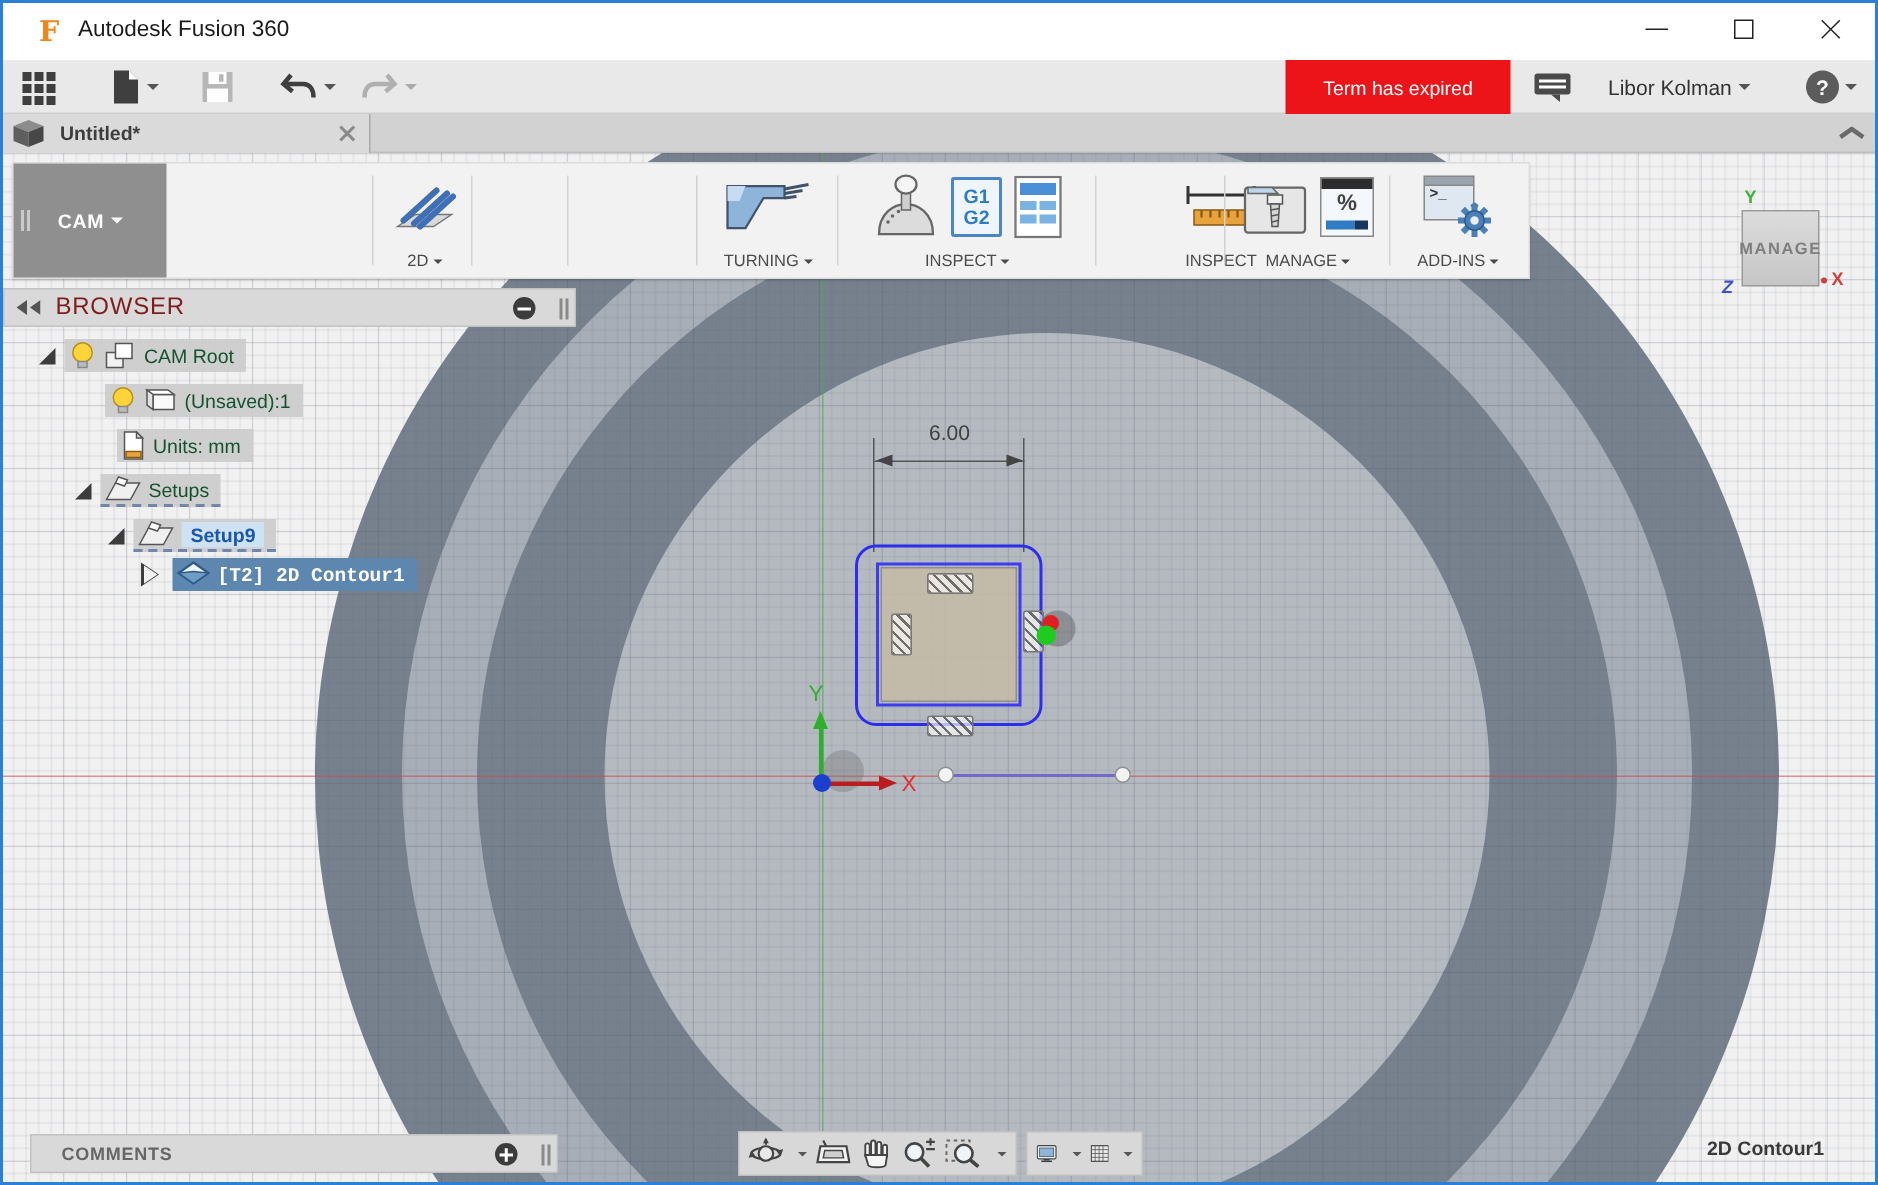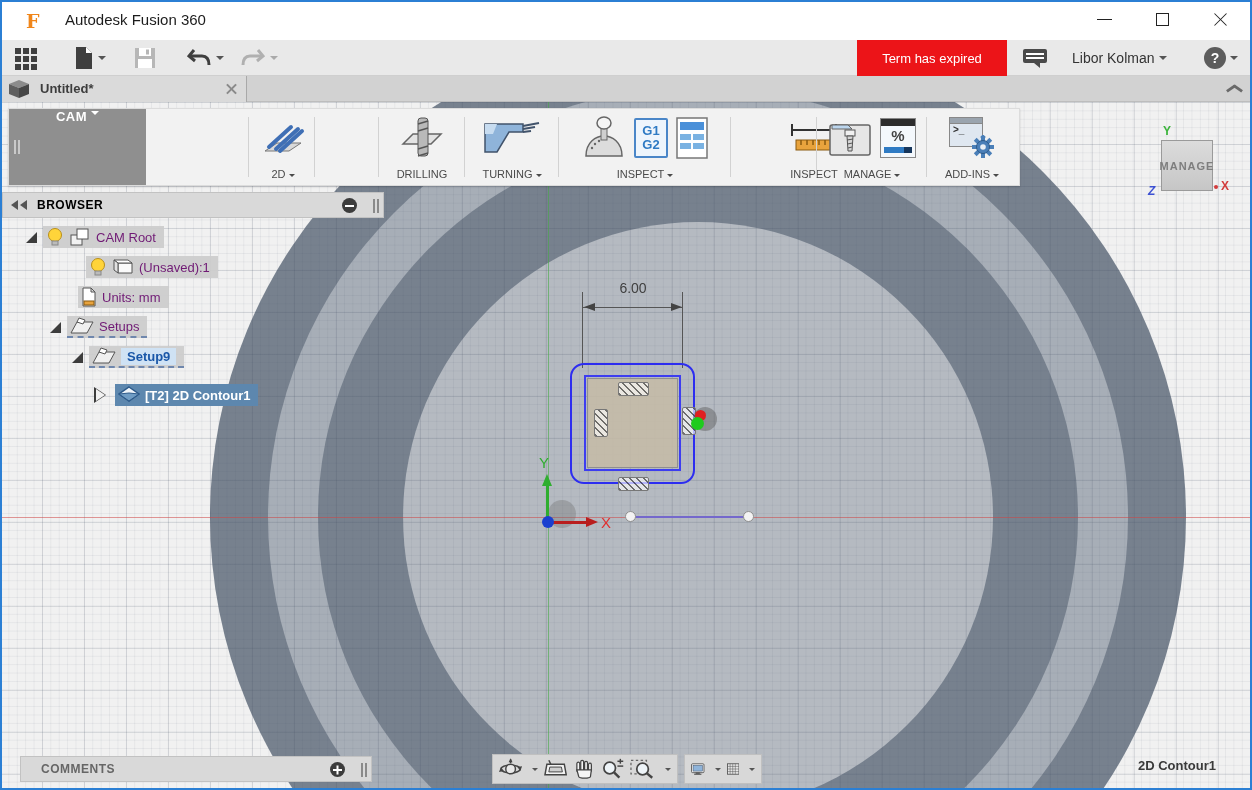--- a/index.html
+++ b/index.html
@@ -4,21 +4,21 @@
 <style>
   * { margin:0; padding:0; box-sizing:border-box; }
   html,body { background:#9aa0a8; }
   body { font-family:"Liberation Sans", sans-serif; }
   .window { position:relative; width:1252px; height:790px; background:#fff; overflow:hidden; }
   .win-border { position:absolute; inset:0; border:2px solid #2b7fd4; pointer-events:none; z-index:99; }
 
   
   .titlebar { position:absolute; left:0; top:0; width:1252px; height:40px; background:#ffffff; z-index:10; }
   .app-logo { position:absolute; left:26px; top:10px; width:18px; height:20px; color:#f0861a; font-weight:bold; font-size:19px; font-family:"DejaVu Serif", serif; }
-  .app-title { position:absolute; left:52px; top:11px; font-size:15px; color:#1c1c1c;margin-left:13px; }
+  .app-title { position:absolute; left:52px; top:11px; font-size:15px; color:#1c1c1c; }
   .winbtn { position:absolute; top:0; width:46px; height:38px; }
   .glyph-min { position:absolute; left:15px; top:19px; width:15px; height:0; border-top:1px solid #222; }
   .glyph-max { position:absolute; left:16px; top:13px; width:13px; height:13px; border:1px solid #222; }
   .glyph-close-a, .glyph-close-b { position:absolute; left:14px; top:19px; width:17px; height:0; border-top:1px solid #222; }
   .glyph-close-a { transform:rotate(45deg); } .glyph-close-b { transform:rotate(-45deg); }
 
   
   .qtoolbar { position:absolute; left:0; top:40px; width:1252px; height:36px; background:#e9e9e9; border-bottom:1px solid #cfcfcf; z-index:10; }
   .caret { display:inline-block; width:0; height:0; border:4px solid transparent; border-top-color:#555; margin-left:4px; position:relative; top:2px; }
   .caret.dis { border-top-color:#aaa; }
@@ -53,21 +53,21 @@
   .axis-y { position:absolute; left:548px; top:0; width:1px; height:688px; background:rgba(70,170,70,0.6); }
   .tri { width:0; height:0; position:absolute; }
   .hatch { position:absolute; border:1px solid #777; border-radius:2px;
     background:repeating-linear-gradient(45deg, rgba(90,90,90,0.8) 0 1.5px, rgba(255,255,255,0.65) 1.5px 5px); }
   .dim-line { position:absolute; background:#555; }
   .vc-axis { position:absolute; font-size:12px; font-weight:bold; }
   .status-op { position:absolute; left:1040px; top:656px; width:176px; text-align:right; font-size:13px; font-weight:bold; color:#3a3a3a; }
 
   
   .ribbon { position:absolute; left:8px; top:108px; width:1012px; height:78px; background:#f2f2f2; border:1px solid #dcdcdc; box-shadow:0 1px 2px rgba(0,0,0,0.15); z-index:5; }
-  .cam-block { position:absolute; left:0; top:0; width:137px; height:76px; background:#8f8f8f; display:flex; justify-content:center; }
+  .cam-block { position:absolute; left:0; top:0; width:102px; height:76px; background:#8f8f8f; display:flex; align-items:center; justify-content:center; }
   .cam-block .lbl { color:#fff; font-weight:bold; font-size:13px; letter-spacing:0.5px; }
   .cam-block .caret { border-top-color:#fff; }
   .grip { display:flex; gap:2px; }
   .grip i { display:block; width:2px; height:14px; background:#c9c9c9; }
   .ribbon-grip { position:absolute; left:5px; top:31px; }
   .rsep { position:absolute; top:8px; width:1px; height:60px; background:#d2d2d2; }
   .rgroup { position:absolute; top:0; height:76px; }
   .ricons { position:absolute; left:0; right:0; top:4px; height:50px; display:flex; align-items:center; justify-content:center; gap:8px; }
   .rlabel { position:absolute; left:0; right:0; bottom:5px; text-align:center; font-size:11px; color:#4a4a4a; white-space:nowrap; }
   .rlabel .caret { border-width:3.5px; border-top-color:#4a4a4a; margin-left:3px; }
@@ -77,29 +77,29 @@
   .task-top { height:7px; background:#2c2c2c; }
   .task-pct { text-align:center; font-size:15px; font-weight:bold; color:#444; line-height:20px; }
   .task-bar { margin:1px 3px; height:6px; background:linear-gradient(90deg,#2f7bc4 70%, #16365c 70%); }
   .addin-box { width:34px; height:30px; border:1px solid #888; background:#dfe7f0; position:relative; }
   .addin-top { height:6px; background:#9aa4ae; border-bottom:1px solid #888; }
   .addin-txt { font-size:10px; font-weight:bold; color:#333; padding-left:3px; }
 
   
   .browser { position:absolute; left:2px; top:192px; width:382px; z-index:6; }
   .panel-hdr { position:relative; height:26px; background:#d9d9d9; border:1px solid #c2c2c2; display:flex; align-items:center; }
-  .panel-hdr .title { font-size:12px; font-weight:bold; color:#000000; letter-spacing:0.5px; margin-left:10px; }
+  .panel-hdr .title { font-size:16px; font-weight:normal; color:#7f1d1d; letter-spacing:0.5px; margin-left:10px; }
   .circle-btn { position:absolute; width:15px; height:15px; border-radius:50%; background:#3c3c3c; top:5px; }
   .circle-btn i { position:absolute; left:3px; top:6.5px; width:9px; border-top:2px solid #fff; display:block; }
   .circle-btn.plus i:last-child { transform:rotate(90deg); top:6.5px; }
   .hdr-grip { position:absolute; right:4px; top:6px; }
   .trow { position:absolute; height:22px; display:flex; align-items:center; }
   .chip { display:flex; align-items:center; gap:5px; background:rgba(204,204,204,0.92); padding:1px 8px 1px 3px; height:22px; }
   .chip.dashed { border-bottom:2px dashed #6f87ad; }
-  .tree-label { font-size:13px; color:#701a75; white-space:nowrap; }
+  .tree-label { font-size:13px; color:#14532d; white-space:nowrap; }
   .tri-exp { width:0; height:0; border-left:11px solid transparent; border-bottom:11px solid #3c3c3c; }
   .tri-col { width:0; height:0; border-top:6px solid transparent; border-bottom:6px solid transparent; border-left:9px solid #f2f2f2; position:relative; }
   .tri-col::before { content:""; position:absolute; left:-11px; top:-8px; width:0; height:0; border-top:8px solid transparent; border-bottom:8px solid transparent; border-left:12px solid #3c3c3c; z-index:-1; }
 
   
   .comments { position:absolute; left:20px; top:756px; width:352px; height:26px; background:#d9d9d9; border:1px solid #c2c2c2; display:flex; align-items:center; z-index:6; }
   .comments .title { font-size:12px; font-weight:bold; color:#666; margin-left:20px; letter-spacing:0.5px; }
   .navgrp { position:absolute; top:754px; height:30px; background:#d8d8d8; border:1px solid #c0c0c0; display:flex; align-items:center; gap:6px; padding:0 6px; z-index:6; }
   .navgrp .caret { border-width:3.5px; }
 
@@ -286,35 +286,20 @@
               <path d="M22,34 L44,14" transform="translate(-3,0)"></path>
           </g>
         </svg>
       </div>
       <div class="rlabel"><span>2D</span><span class="caret"></span></div>
     </div>
     <div class="rsep" style="left:305px;"></div>
 
     <div class="rsep" style="left:369px;"></div>
 
-    <div class="rgroup" style="left:371px; width:84px;">
-      <div class="ricons">
-        <svg width="46" height="44" viewBox="0 0 46 44">
-          <polygon points="4,28 14,18 42,18 32,28" fill="#e3e3e3" stroke="#666" stroke-width="1.5"></polygon>
-          <rect x="19" y="2" width="10" height="38" rx="3" fill="#b9b9b9" stroke="#555"></rect>
-          <g stroke="#555" stroke-width="1.5">
-              <line x1="19" y1="8" x2="29" y2="5"></line>
-              <line x1="19" y1="15" x2="29" y2="12"></line>
-              <line x1="19" y1="33" x2="29" y2="30"></line>
-              <line x1="19" y1="40" x2="29" y2="37"></line>
-            </g>
-        </svg>
-      </div>
-      <div class="rlabel"><span>DRILLING</span></div>
-    </div>
     <div class="rsep" style="left:455px;"></div>
 
     <div class="rgroup" style="left:457px; width:92px;">
       <div class="ricons">
         <svg width="58" height="40" viewBox="0 0 58 40">
           <polygon points="2,6 40,6 40,14 26,14 14,34 2,34" fill="#8fb4da" stroke="#41536b" stroke-width="1.5"></polygon>
           <g stroke="#41536b" stroke-width="2">
               <line x1="40" y1="8" x2="56" y2="5"></line>
               <line x1="40" y1="11" x2="52" y2="9"></line>
               <line x1="40" y1="14" x2="48" y2="13"></line>
@@ -446,21 +431,21 @@
             <rect x="6" y="14" width="6" height="4" fill="#bbb" stroke="#888"></rect>
         </svg>
         <svg width="22" height="20" viewBox="0 0 22 20">
           <rect x="2" y="8" width="11" height="10" fill="#f2f2f2" stroke="#555"></rect>
             <rect x="8" y="2" width="11" height="10" fill="#fff" stroke="#555"></rect>
         </svg>
         <span class="tree-label">CAM Root</span>
       </span>
     </div>
 
-    <div class="trow" style="left:84px; top:64px;">
+    <div class="trow" style="left:68px; top:64px;">
       <span class="chip">
         <svg width="18" height="20" viewBox="0 0 18 20">
           <circle cx="9" cy="8" r="6.5" fill="#ffd43a" stroke="#b98f1a"></circle>
             <rect x="6" y="14" width="6" height="4" fill="#bbb" stroke="#888"></rect>
         </svg>
         <svg width="22" height="20" viewBox="0 0 22 20">
           <polygon points="6,6 20,6 20,16 6,16" fill="#fafafa" stroke="#555"></polygon>
             <polygon points="2,3 16,3 20,6 6,6 2,3" fill="#fff" stroke="#555"></polygon>
             <polygon points="2,3 6,6 6,16 2,13" fill="#e2e2e2" stroke="#555"></polygon>
         </svg>
@@ -494,21 +479,21 @@
       <span class="tri-exp" style="margin-right:6px;"></span>
       <span class="chip dashed">
         <svg width="24" height="18" viewBox="0 0 24 18">
           <polygon points="1,16 7,5 23,5 17,16" fill="#f0f0f0" stroke="#555"></polygon>
             <polygon points="9,1 15,3 13,7 7,5" fill="#fff" stroke="#555"></polygon>
         </svg>
         <span class="tree-label" style="background:#cfe2f4; color:#1a57a8; font-weight:bold; padding:1px 6px;">Setup9</span>
       </span>
     </div>
 
-    <div class="trow" style="left:94px; top:192px;">
+    <div class="trow" style="left:94px; top:180px;font-family:Liberation Mono, monospace;">
       <span class="tri-col" style="margin-right:10px;"></span>
       <span class="chip" style="background:#5d87ae;">
         <svg width="22" height="18" viewBox="0 0 22 18">
           <polygon points="11,1 21,8 11,15 1,8" fill="#eef4fa" stroke="#2d5a8a" stroke-width="1.5"></polygon>
             <polygon points="11,7 21,8 11,15 1,8" fill="#6f9cc4" stroke="#2d5a8a"></polygon>
         </svg>
         <span class="tree-label" style="color:#fff; font-weight:bold;">[T2] 2D Contour1</span>
       </span>
     </div>
   </div>

